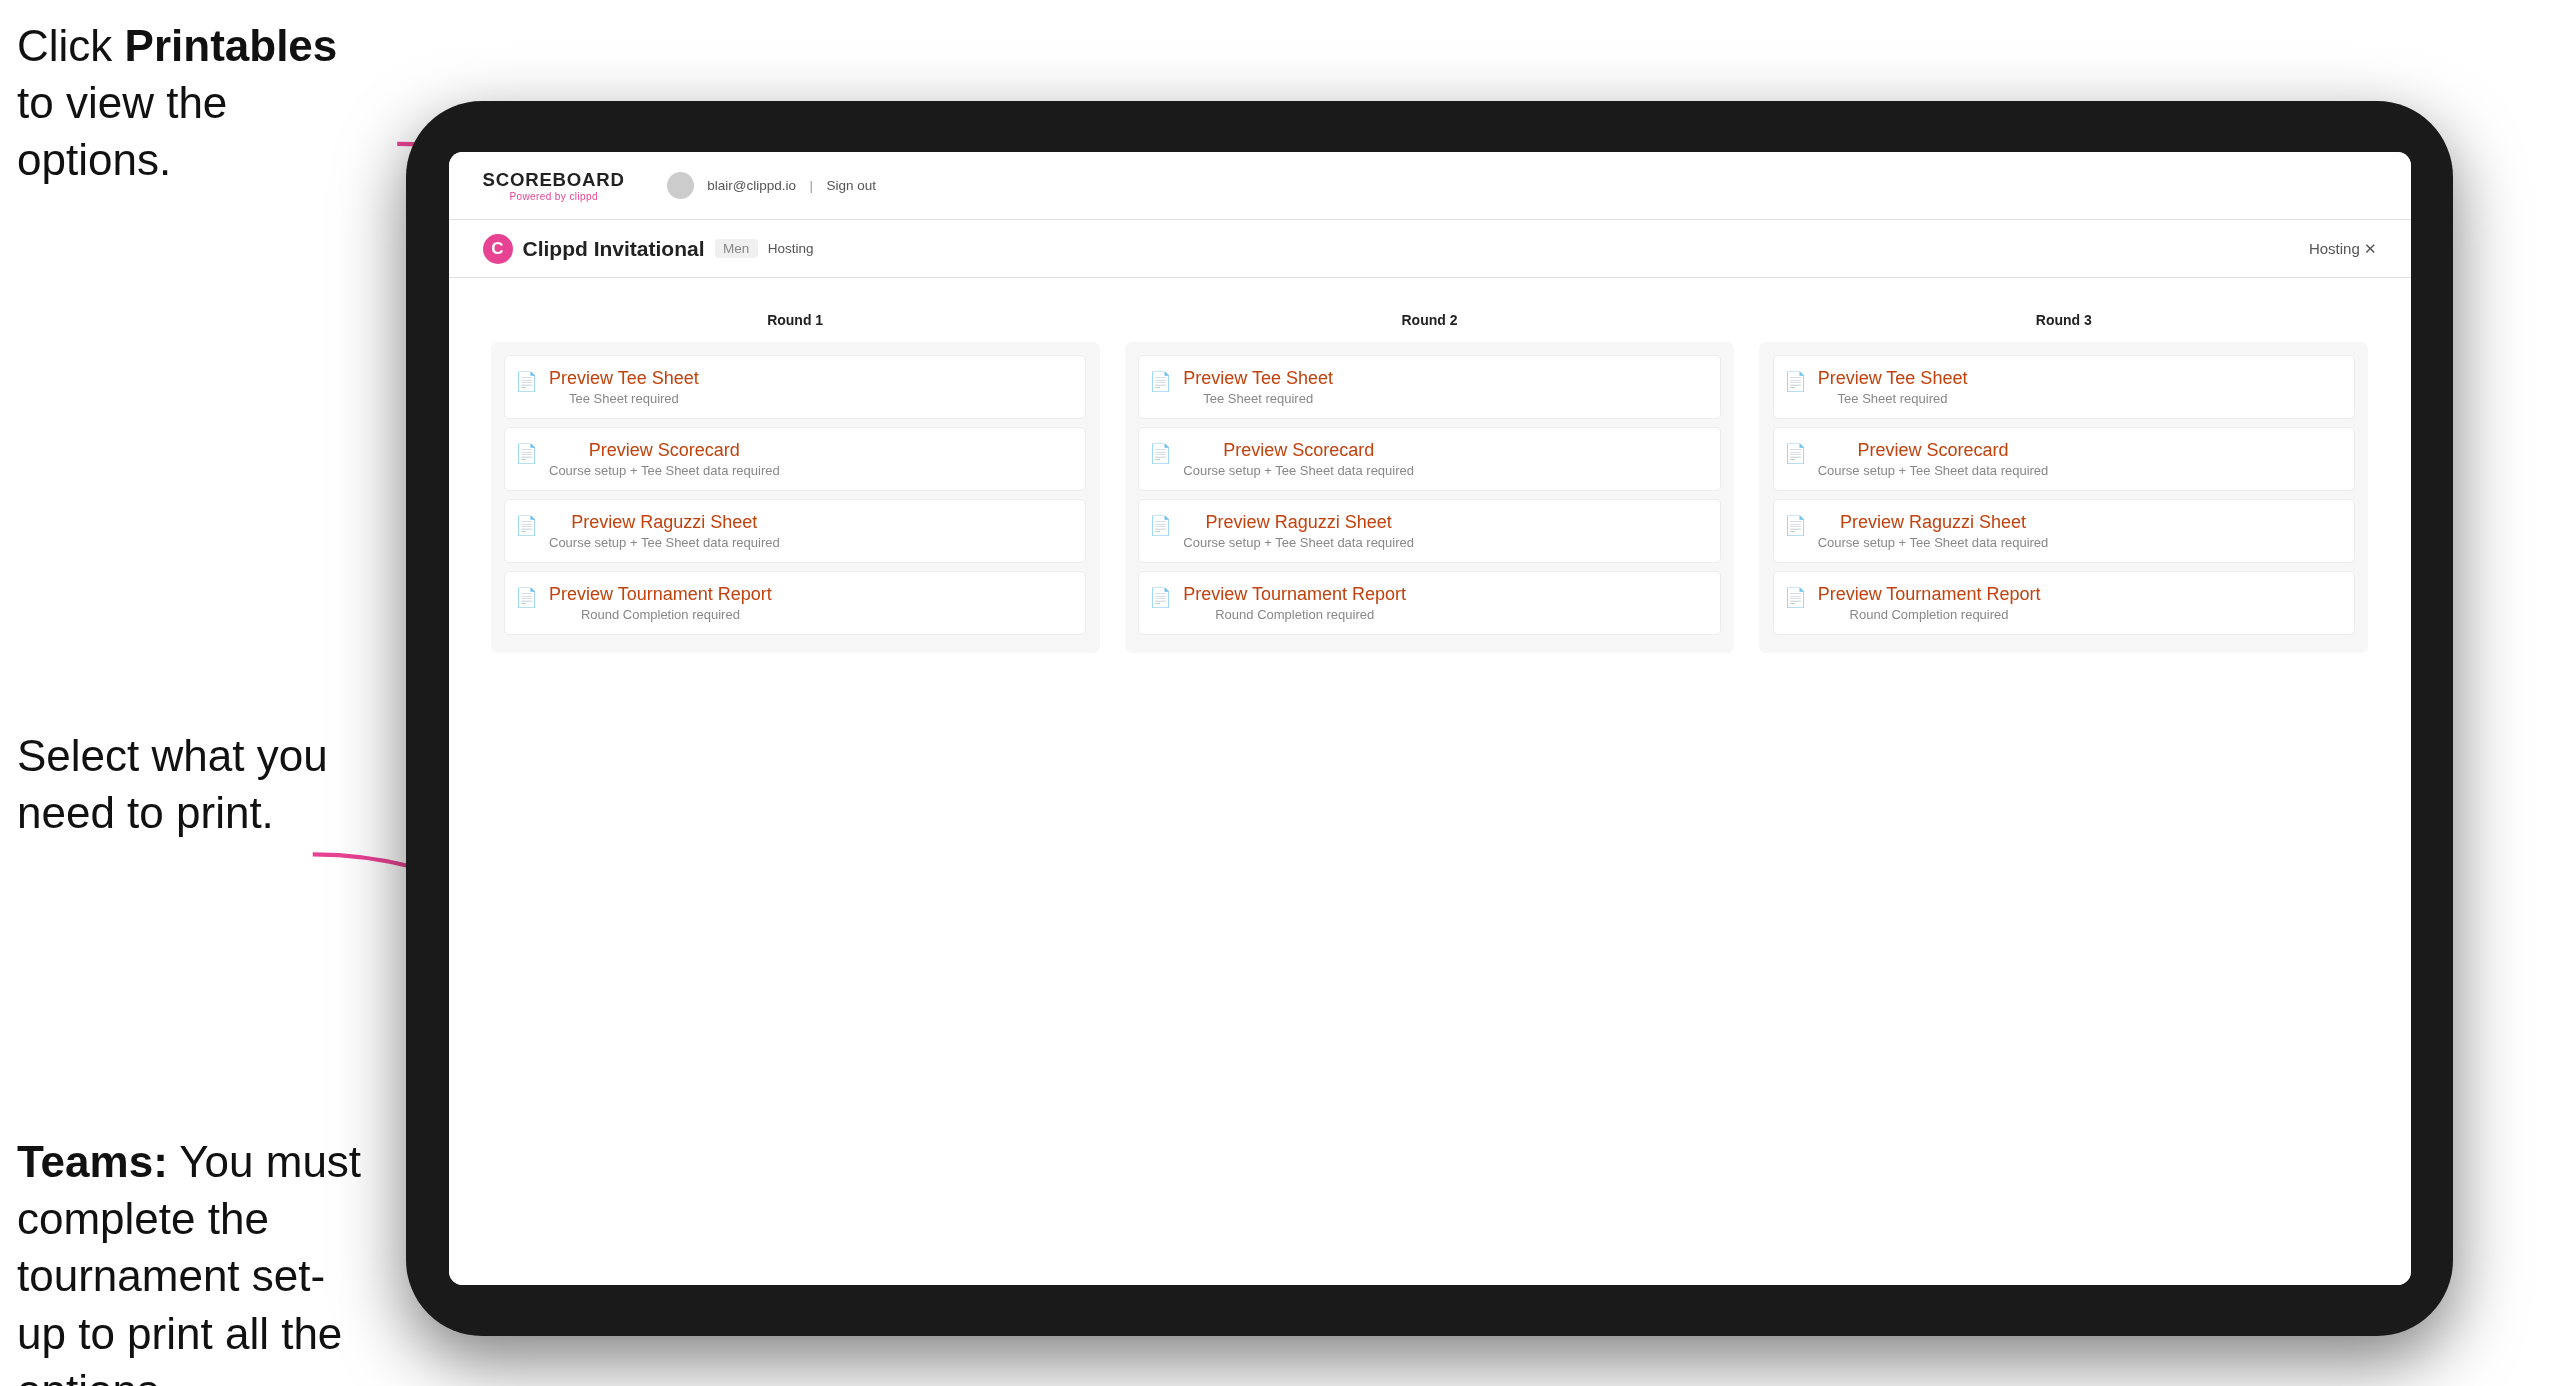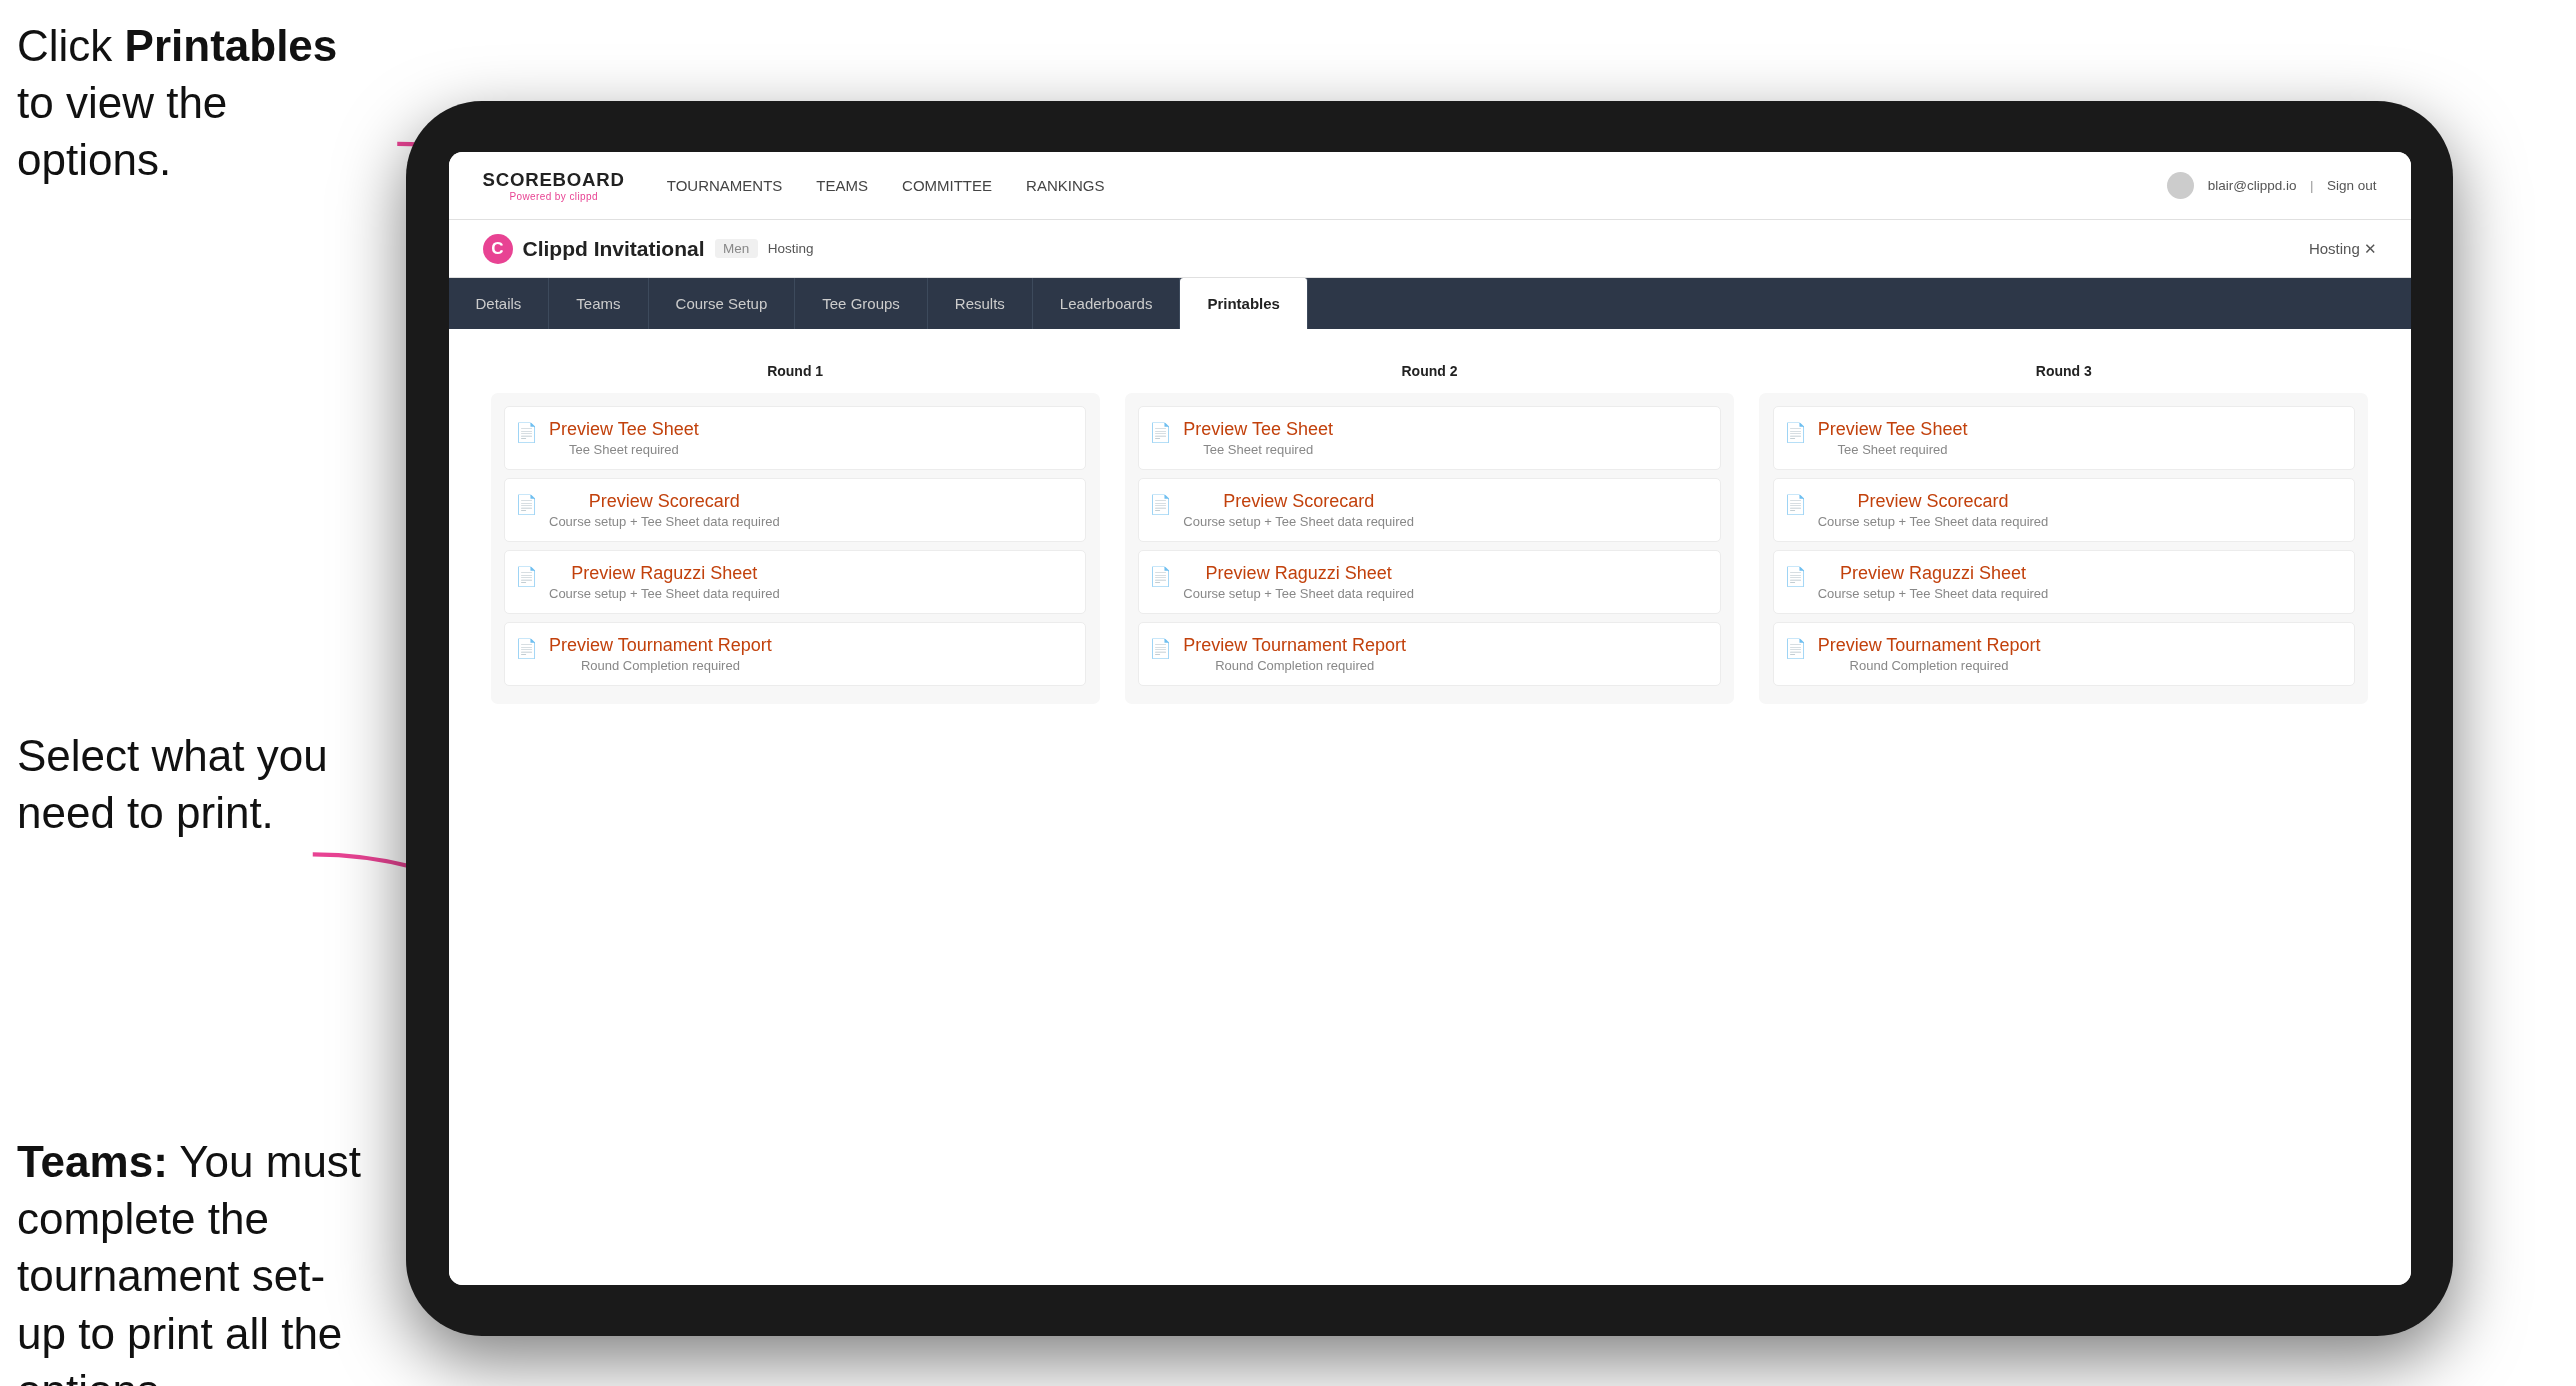--- a/index.html
+++ b/index.html
@@ -327,53 +327,38 @@
 </svg>
 
 <div class="tablet">
   <div class="tablet-screen">
 
     <div class="top-nav">
       <div class="logo-area">
         <span class="logo-title">SCOREBOARD</span>
         <span class="logo-subtitle">Powered by clippd</span>
       </div>
-      <div class="top-nav-links">
-        <span class="top-nav-link">TOURNAMENTS</span>
-        <span class="top-nav-link">TEAMS</span>
-        <span class="top-nav-link">COMMITTEE</span>
-        <span class="top-nav-link">RANKINGS</span>
-      </div>
       <div class="top-nav-right">
         <div class="user-avatar"></div>
         <span>blair@clippd.io</span>
         <span style="color:#999">|</span>
         <span style="color:#555;cursor:pointer;">Sign out</span>
       </div>
     </div>
 
     <div class="tournament-header">
       <div class="tournament-title-area">
         <div class="tournament-logo">C</div>
         <span class="tournament-name">Clippd Invitational</span>
         <span class="tournament-badge">Men</span>
         <span class="tournament-status">Hosting</span>
       </div>
       <span class="cancel-btn">Hosting ✕</span>
     </div>
 
-    <div class="tab-nav">
-      <div class="tab-item">Details</div>
-      <div class="tab-item">Teams</div>
-      <div class="tab-item">Course Setup</div>
-      <div class="tab-item">Tee Groups</div>
-      <div class="tab-item">Results</div>
-      <div class="tab-item">Leaderboards</div>
-      <div class="tab-item active">Printables</div>
-    </div>
 
     <div class="main-content">
       <div class="rounds-grid">
 
         <div class="round-column">
           <div class="round-label">Round 1</div>
           <div class="round-cards">
             <div class="print-card">
               <div class="print-card-icon">📄</div>
               <div class="print-card-text">

